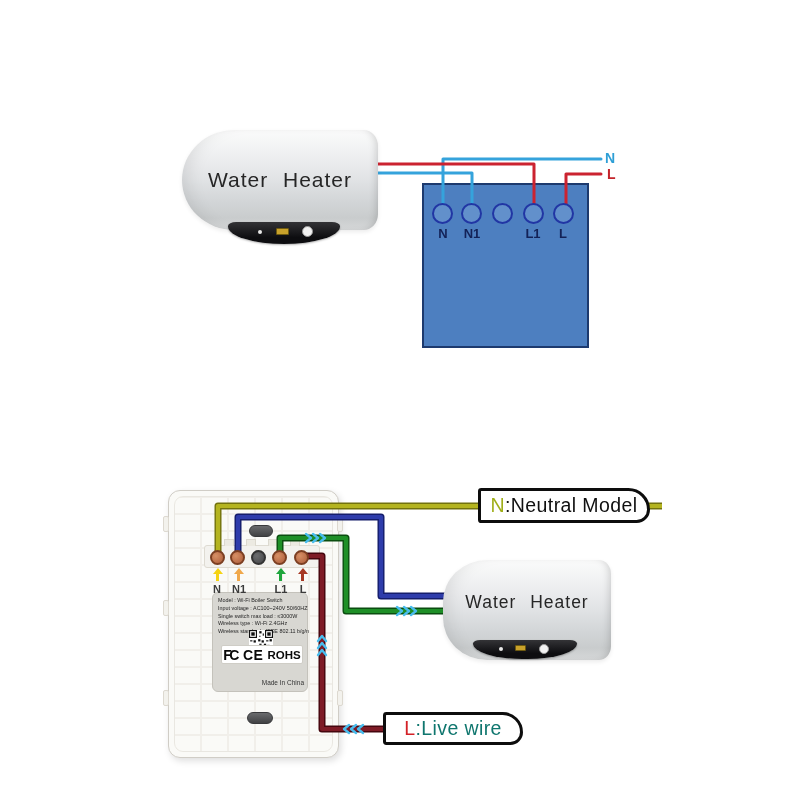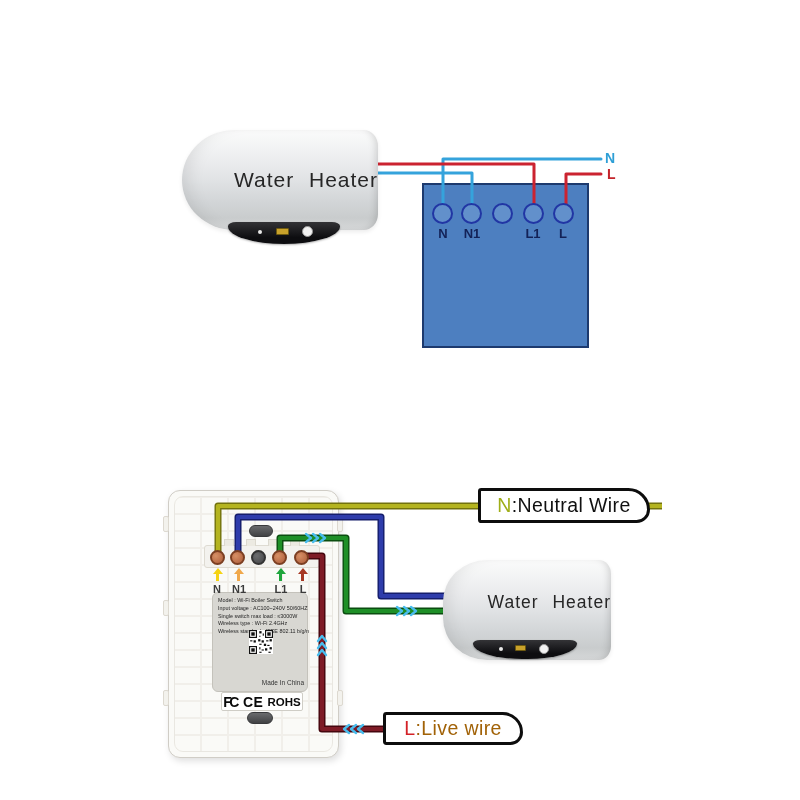--- a/index.html
+++ b/index.html
@@ -5,21 +5,21 @@
   html,body{margin:0;padding:0;background:#fff;}
   *{box-sizing:border-box;font-family:"Liberation Sans","DejaVu Sans",sans-serif;}
   #canvas{position:relative;width:800px;height:800px;background:#fff;overflow:hidden;}
   .abs{position:absolute;}
   
   .section-header{background:#8d8d8d;color:#fff;font-size:15.5px;display:flex;align-items:center;justify-content:center;letter-spacing:.3px;}
   
   .heater-body{position:absolute;inset:0;border-radius:52px 14px 14px 52px/50px 16px 16px 50px;
     background:linear-gradient(180deg,#fbfbfb 0%,#f0f1f2 22%,#e2e4e6 48%,#d2d5d7 72%,#c9cccd 88%,#d6d8d9 100%);
     box-shadow:inset -6px 0 8px -5px rgba(0,0,0,.18),inset 16px 0 18px -12px rgba(0,0,0,.10),0 2px 4px rgba(0,0,0,.08);}
-  .heater-label{position:absolute;width:100%;text-align:right;color:#262626;font-weight:500;letter-spacing:1px;word-spacing:8px;}
+  .heater-label{position:absolute;width:100%;text-align:center;color:#262626;font-weight:500;letter-spacing:1px;word-spacing:8px;}
   .heater-panel{position:absolute;background:linear-gradient(180deg,#333336,#0d0d10 70%);
     border-radius:10px 10px 70px 70px/5px 5px 22px 22px;box-shadow:0 1px 2px rgba(0,0,0,.3);}
   .panel-dot{position:absolute;width:4px;height:4px;border-radius:50%;background:#e8e8e8;}
   .panel-display{position:absolute;width:13px;height:7px;background:#c9a22b;border:1px solid #6e5a10;border-radius:1px;}
   .panel-knob{position:absolute;width:11px;height:11px;border-radius:50%;background:#f2f2f2;border:1px solid #9a9a9a;}
   
   .switch-box{background:#4d7fc0;border:2px solid #1d3a6e;}
   .term-top{position:absolute;width:21px;height:21px;border-radius:50%;background:#6290cb;border:2px solid #2136a4;}
   .term-top-label{position:absolute;width:26px;text-align:center;font-size:13px;font-weight:bold;color:#132257;}
   .supply-label{position:absolute;font-size:14px;font-weight:bold;}
@@ -141,21 +141,21 @@
         <rect x="16" y="13" width="2" height="1"></rect>
       <rect x="9" y="15" width="1" height="2"></rect>
         <rect x="11" y="17" width="2" height="1"></rect>
         <rect x="14" y="16" width="2" height="2"></rect>
       <rect x="18" y="15" width="2" height="2"></rect>
         <rect x="9" y="19" width="2" height="1"></rect>
         <rect x="17" y="19" width="2" height="1"></rect>
     </g>
   </svg>
 
-  <div class="cert-box" style="left:221px;top:692px;width:82px;height:19px;">
+  <div class="cert-box" style="left:221px;top:645px;width:82px;height:19px;">
     <span class="cert-fcc">FC</span>
     <span class="cert-ce">CE</span>
     <span class="cert-rohs">ROHS</span>
   </div>
   <div class="made-in" style="left:238px;top:679px;width:66px;text-align:right;">Made In China</div>
 
   <svg class="wires" width="800" height="800" viewBox="0 0 800 800">
 
     <path d="M218 556 L218 506 L662 506" fill="none" stroke="#72720e" stroke-width="7" stroke-linejoin="round"></path>
     <path d="M218 556 L218 506 L662 506" fill="none" stroke="#b4b41f" stroke-width="4.2" stroke-linejoin="round"></path>
@@ -218,20 +218,20 @@
     <div class="heater-label" style="top:32px;font-size:17.5px;">Water Heater</div>
     <div class="heater-panel" style="left:30px;top:80px;width:104px;height:19px;">
       <div class="panel-dot" style="left:26px;top:7px;"></div>
       <div class="panel-display" style="left:42px;top:5px;width:11px;height:6px;"></div>
       <div class="panel-knob" style="left:66px;top:4px;width:10px;height:10px;"></div>
     </div>
   </div>
 
   <div class="wire-tag tag-neutral" style="left:478px;top:488px;width:172px;height:35px;">
     <span style="color:#9fae19;">N</span>
-    <span style="color:#101010;">:Neutral Wire</span>
+    <span style="color:#101010;">:Neutral Model</span>
   </div>
   <div class="wire-tag tag-live" style="left:383px;top:712px;width:140px;height:33px;">
     <span style="color:#d32127;">L</span>
-    <span style="color:#a16207;">:Live wire</span>
+    <span style="color:#0f766e;">:Live wire</span>
   </div>
 
 </div>
 
 </body></html>

